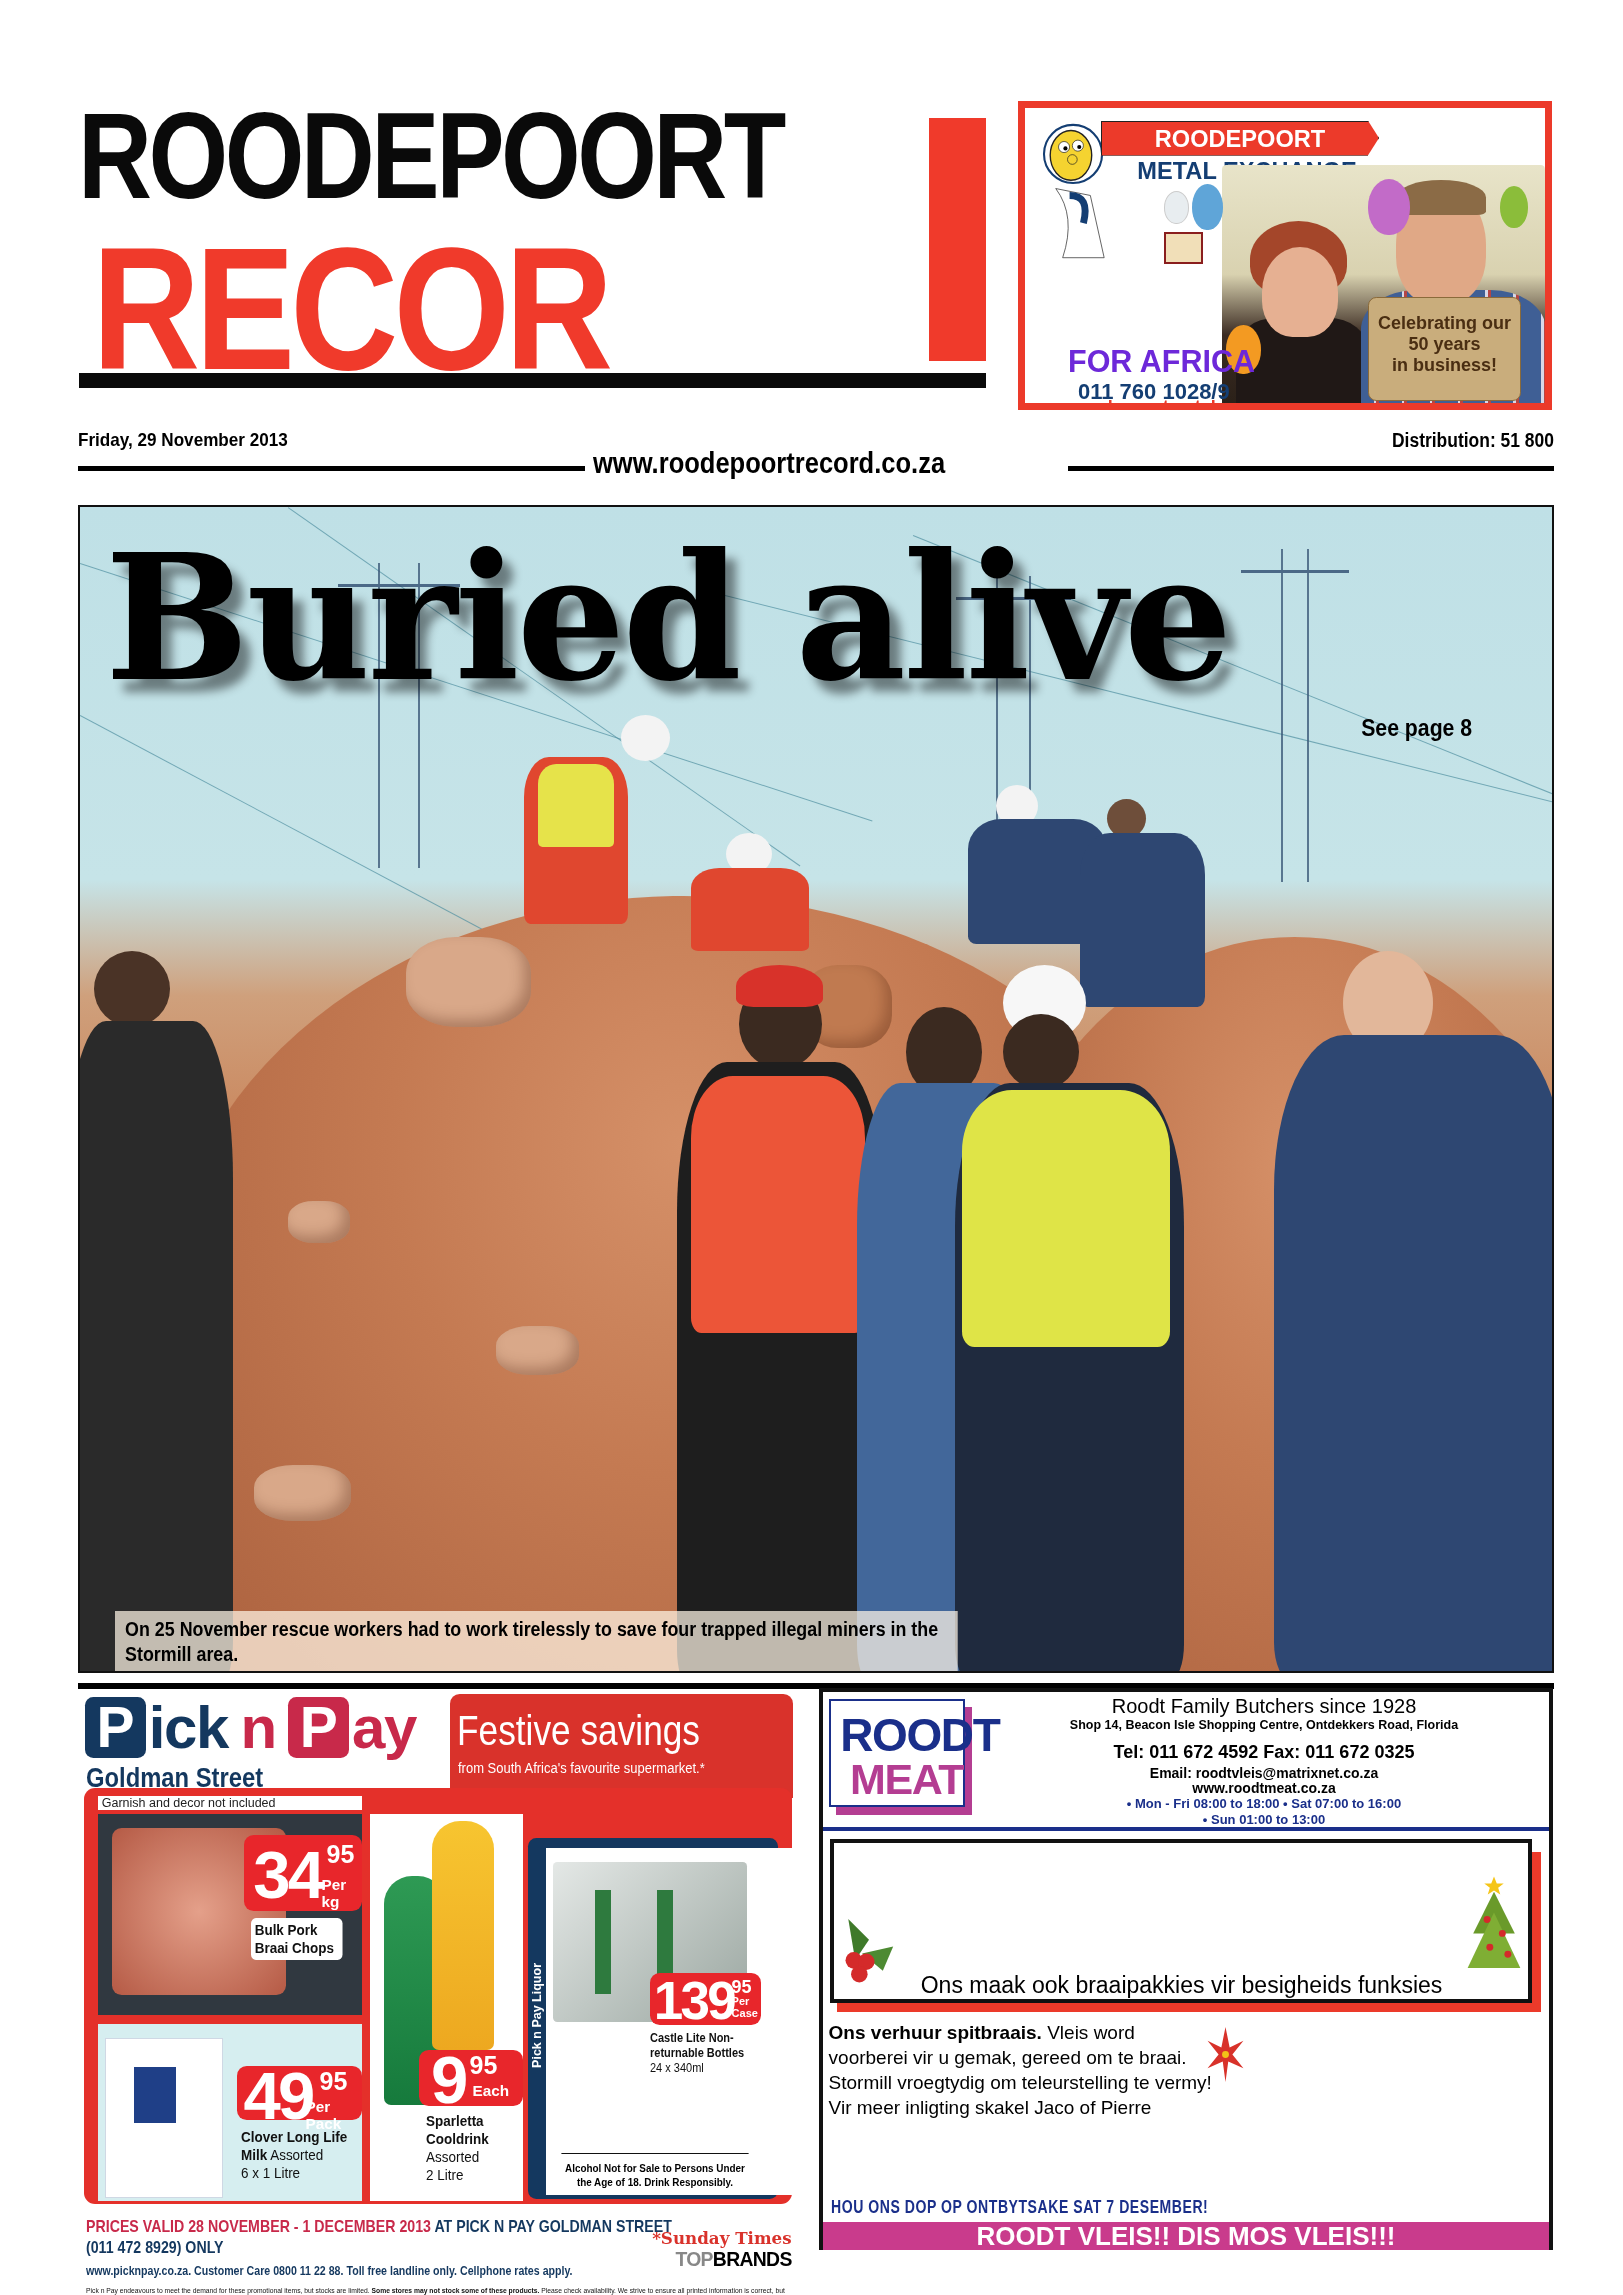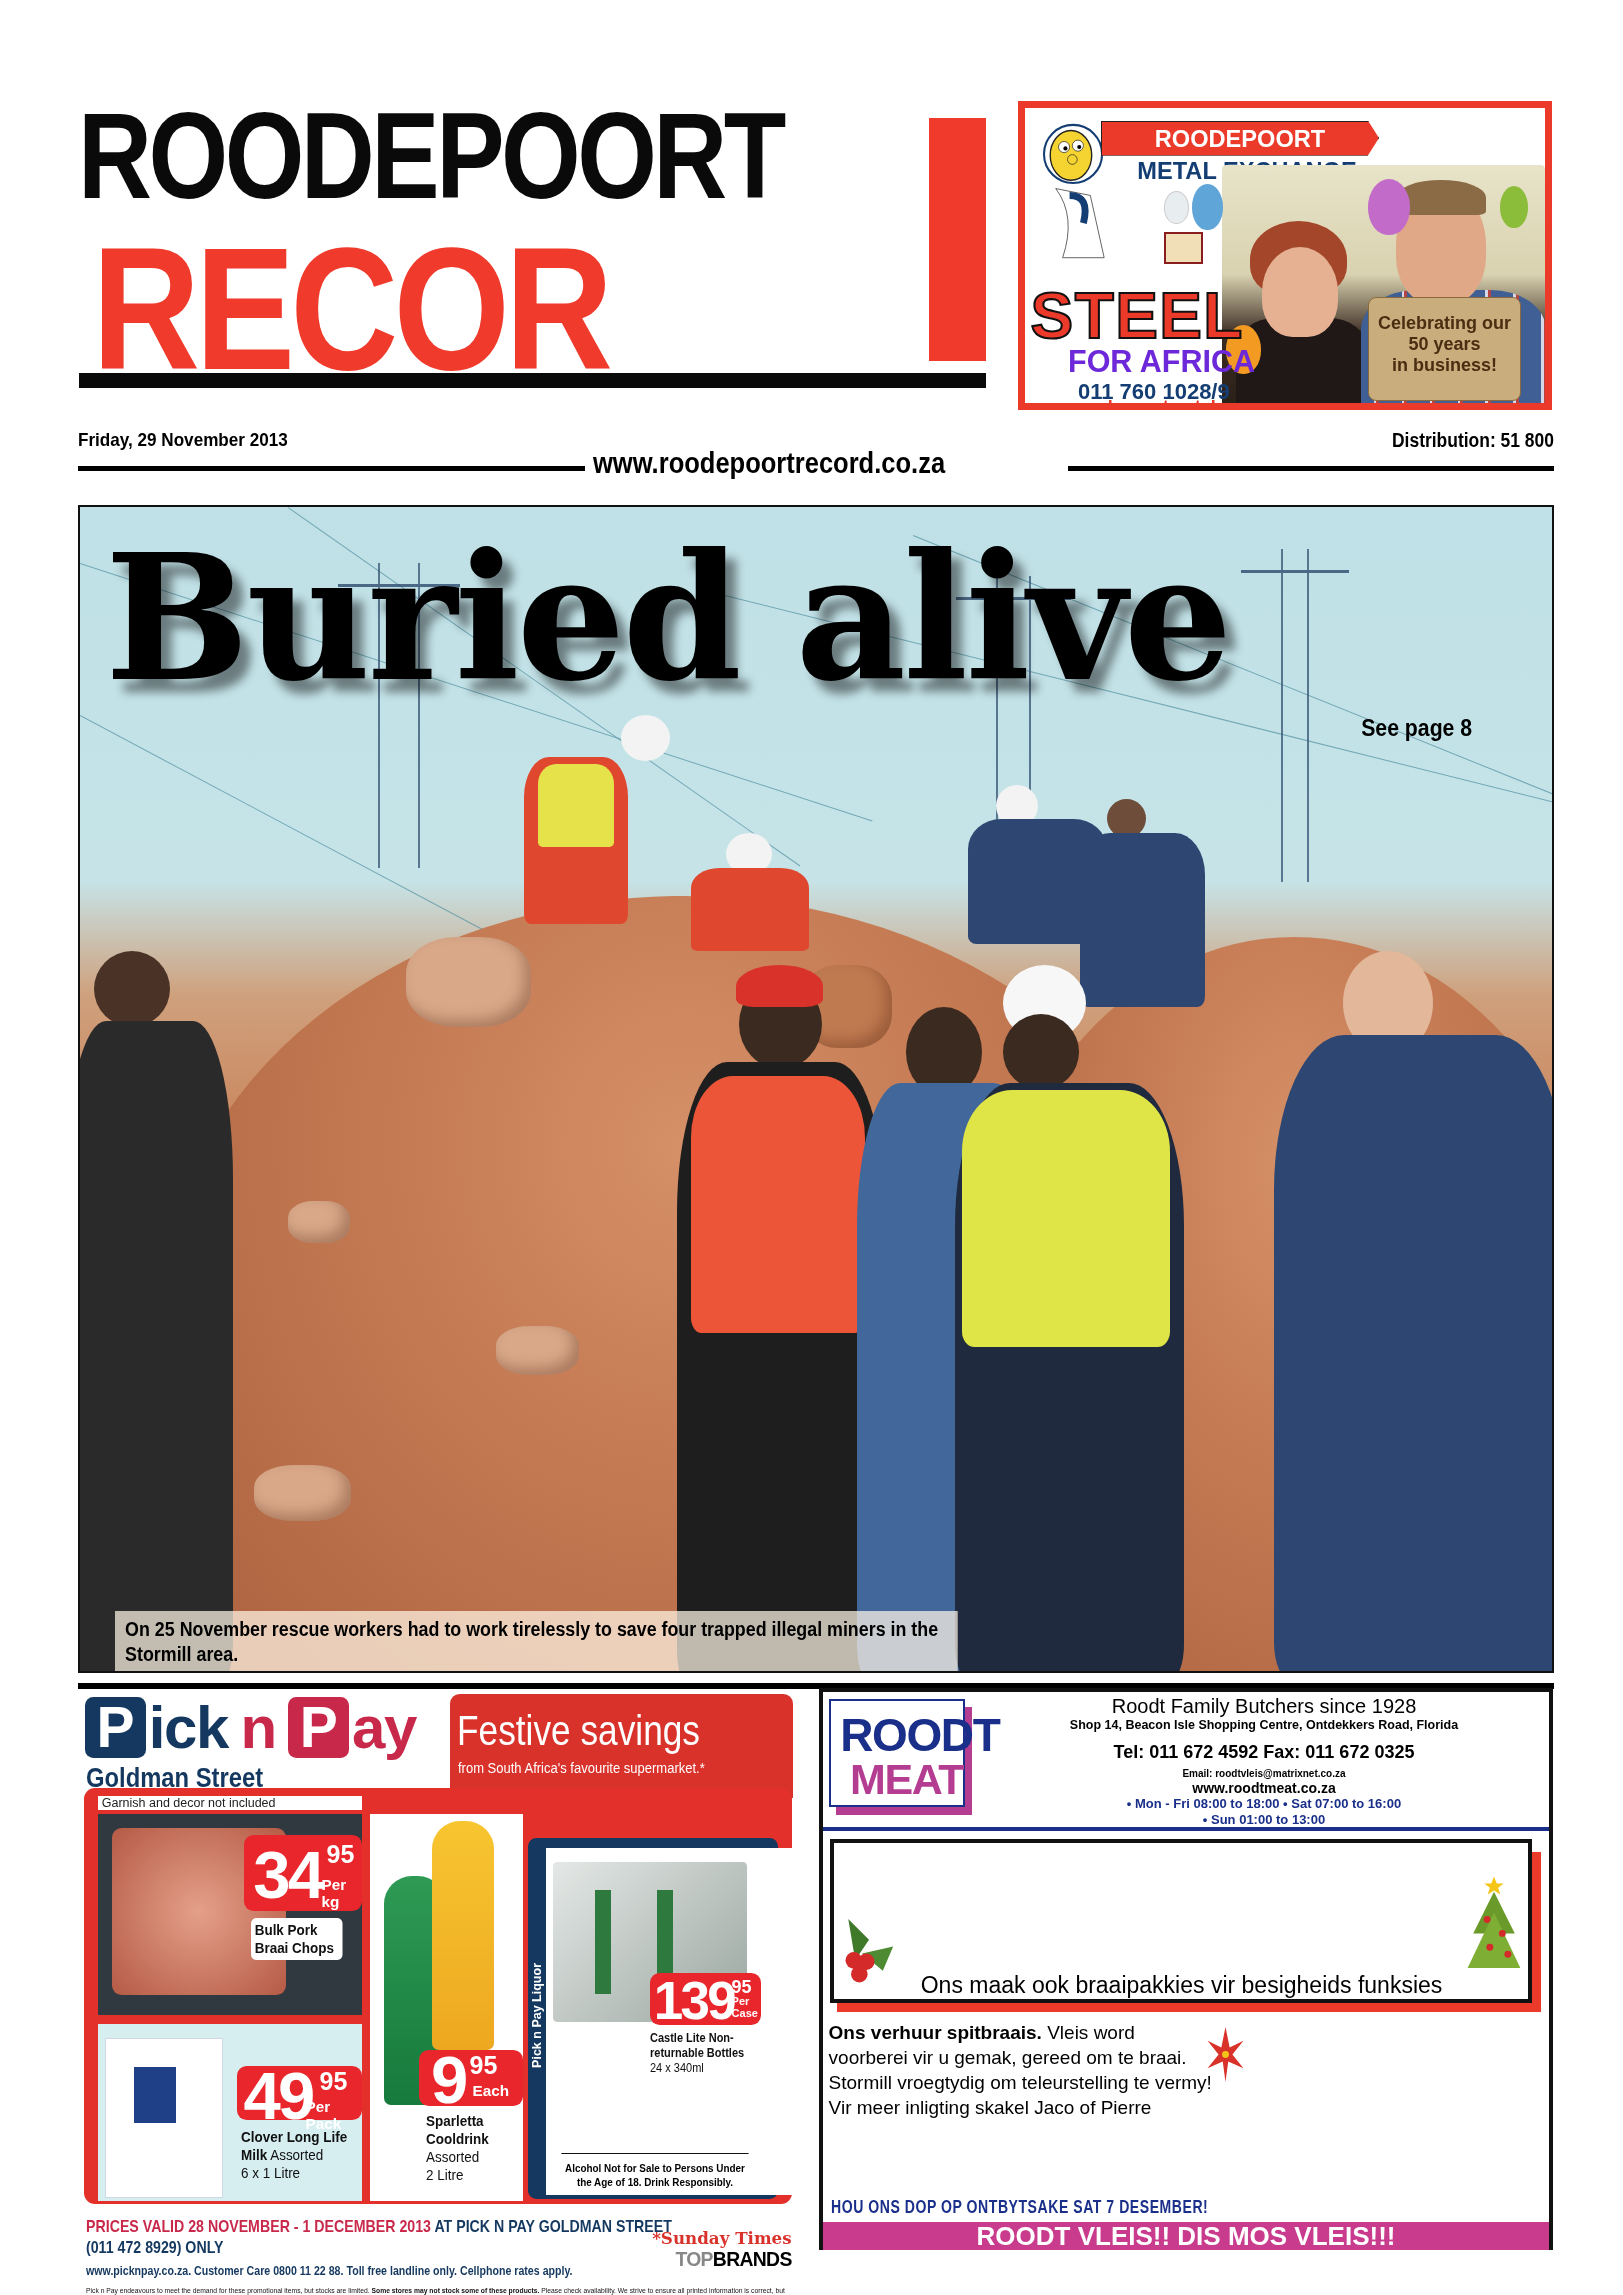--- a/index.html
+++ b/index.html
@@ -103,21 +103,21 @@
   
   .roodt { position: absolute; left: 819px; top: 1688px; width: 734px; height: 562px; border: 4.2px solid #111; background: #fff; }
   .roodt-logo-shadow { position: absolute; left: 12.5px; top: 15.3px; width: 136px; height: 108px; background: #b43d92; }
   .roodt-logo { position: absolute; left: 5.6px; top: 7px; width: 136px; height: 108px; background: #fff; border: 2.8px solid #1a2f8a; }
   .roodt-logo-top { position: absolute; left: 9.7px; top: 7px; font-weight: 900; font-size: 46px; color: #1a2f8a; letter-spacing: -1.4px; }
   .roodt-logo-bot { position: absolute; left: 19.4px; top: 54px; font-weight: 900; font-size: 43px; color: #b43d92; letter-spacing: -1.4px; }
   .roodt-info { position: absolute; left: 153px; top: 2.8px; width: 576px; text-align: center; }
   .roodt-info .l1 { font-size: 20px; line-height: 23.6px; }
   .roodt-info .l2 { font-size: 12.5px; line-height: 15.3px; font-weight: 700; }
   .roodt-info .l3 { font-size: 18px; line-height: 28px; font-weight: 700; margin-top: 4.2px; }
-  .roodt-info .l4 { font-size: 10px; line-height: 15.3px; font-weight: 700; }
+  .roodt-info .l4 { font-size: 14px; line-height: 15.3px; font-weight: 700; }
   .roodt-info .l5 { font-size: 14px; line-height: 15.3px; font-weight: 700; }
   .roodt-info .hrs { font-size: 13px; line-height: 15.3px; font-weight: 700; color: #1a2f8a; }
   .roodt-bluerule { position: absolute; left: 0; top: 135px; width: 100%; height: 4.2px; background: #1a2f8a; }
   .roodt-box-shadow { position: absolute; left: 14px; top: 160px; width: 704px; height: 160px; background: #ec3a2a; }
   .roodt-box { position: absolute; left: 7px; top: 147px; width: 702px; height: 164px; background: #fff; border: 4.2px solid #111; }
   .roodt-box-text { position: absolute; left: 49px; top: 4.2px; width: 597px; text-align: center; font-size: 23px; line-height: 26px; }
   .roodt-box-text2 { position: absolute; left: 42px; top: 129px; width: 611px; text-align: center; font-size: 23px; }
   .holly { position: absolute; left: 7px; top: 69px; width: 56px; height: 76px; }
   .xmas-tree { position: absolute; right: 5.6px; top: 28px; width: 56px; height: 104px; }
   .roodt-rent { position: absolute; left: 5.6px; top: 328px; width: 389px; font-size: 19px; line-height: 25px; }
@@ -170,21 +170,20 @@
       <div class="scroll-text">
         <div>Celebrating our</div>
         <div>50 years</div>
         <div>in business!</div>
       </div>
     </div>
   </div>
   <div class="balloon" style="left:167px;top:76px;width:30.5px;height:46px;background:#5fa5d8;"></div>
   <div class="balloon" style="left:139px;top:83px;width:25px;height:33px;background:#e8edf0;border:0.7px solid #ccc;"></div>
   <div style="position:absolute;left:139px;top:124px;width:39px;height:32px;background:#f1dfb8;border:2.1px solid #8a1e1e;"></div>
-  <div class="metal-steel">STEEL</div>
   <div class="metal-forafrica">FOR AFRICA</div>
   <div class="metal-phone">011 760 1028/9</div>
   <div class="metal-url">www.roodepoortmetals.co.za</div>
 </div>
 
 <div class="dateline">
   <div class="date-text">Friday, 29 November 2013</div>
   <div class="rule-left"></div>
   <div class="site-url">www.roodepoortrecord.co.za</div>
   <div class="rule-right"></div>

